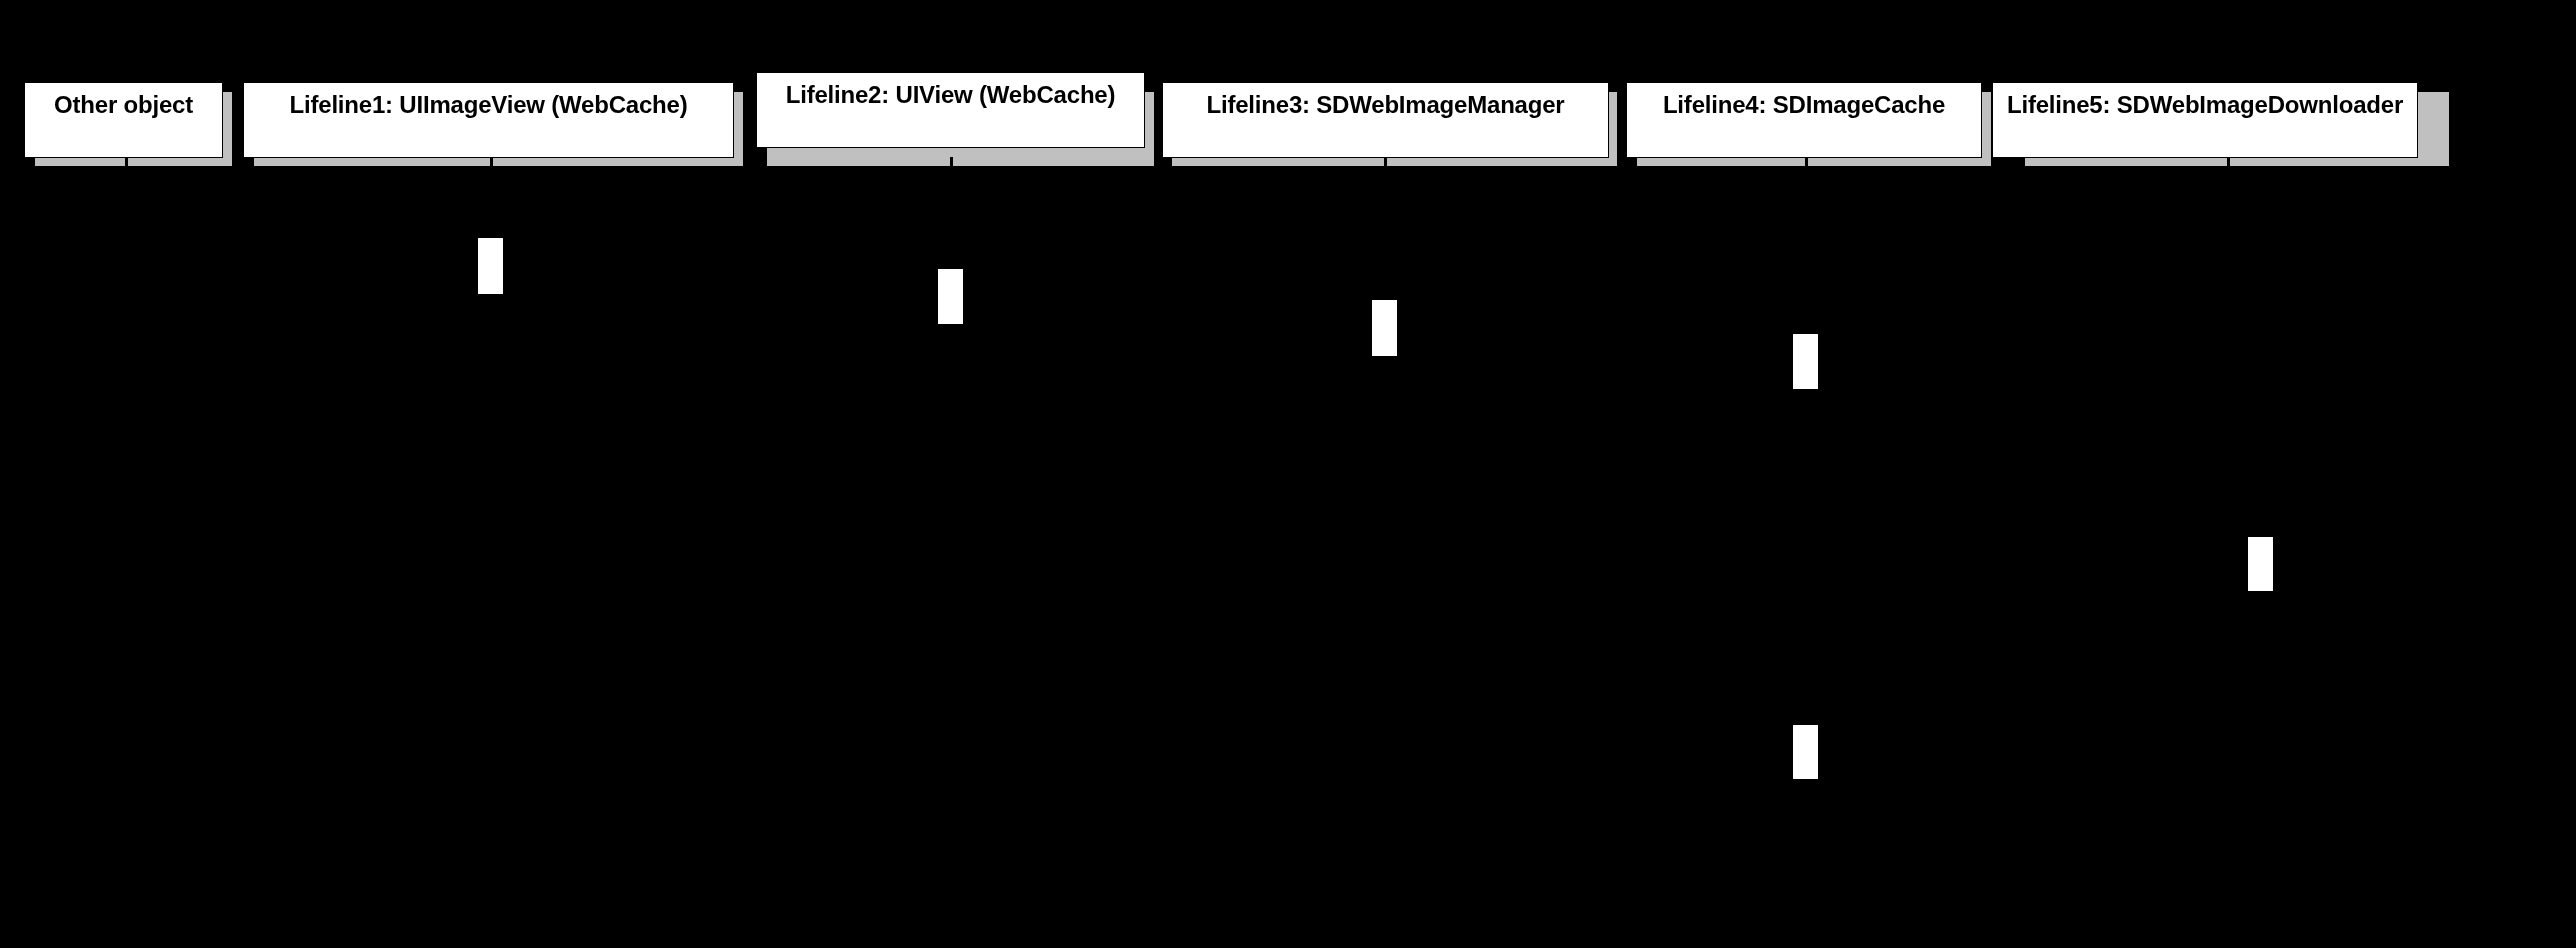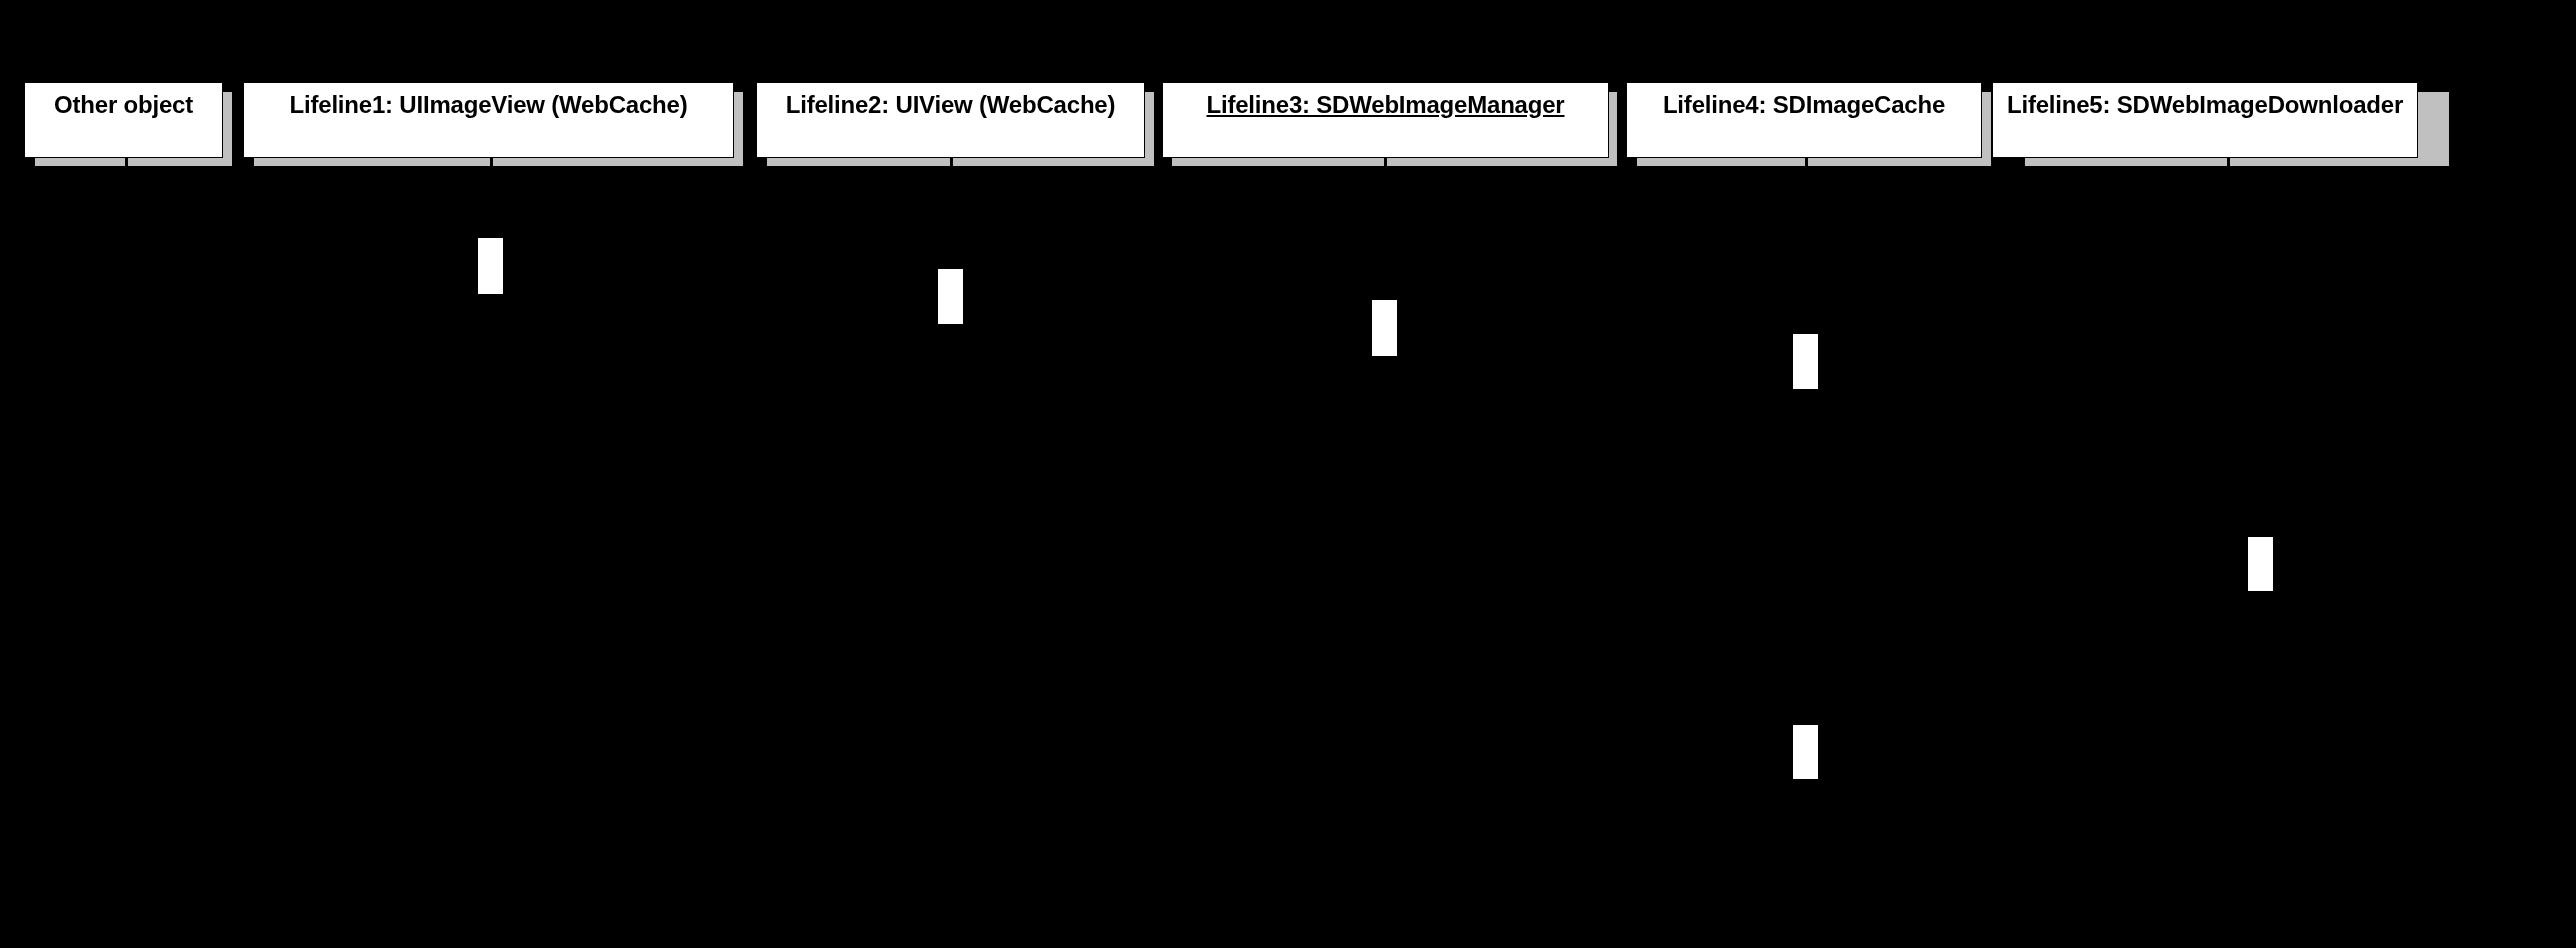--- a/index.html
+++ b/index.html
@@ -94,30 +94,30 @@
     <div class="lifeline-head-shadow" style="left:253px; top:56px; width:491px; height:76px;"></div>
     <div class="lifeline-head" style="left:243px; top:47px; width:491px; height:76px;">
       <span class="lifeline-head-label">Lifeline1: UIImageView (WebCache)</span>
     </div>
     <div class="lifeline-tick" style="left:490px; top:122px; height:11.7px;"></div>
     <div class="lifeline-stem" style="left:490px; top:134px; height:778px;"></div>
   </div>
 
   <div class="lifeline">
     <div class="lifeline-head-shadow" style="left:766px; top:56px; width:389px; height:76px;"></div>
-    <div class="lifeline-head" style="left:756px; top:47px; width:389px; height:76px;">
+    <div class="lifeline-head" style="left:756px; top:37px; width:389px; height:76px;">
       <span class="lifeline-head-label">Lifeline2: UIView (WebCache)</span>
     </div>
     <div class="lifeline-tick" style="left:950px; top:122px; height:11.7px;"></div>
     <div class="lifeline-stem" style="left:950px; top:134px; height:778px;"></div>
   </div>
 
   <div class="lifeline">
     <div class="lifeline-head-shadow" style="left:1171px; top:56px; width:447px; height:76px;"></div>
-    <div class="lifeline-head" style="left:1162px; top:47px; width:447px; height:76px;text-decoration:underline;">
+    <div class="lifeline-head" style="left:1162px; top:47px; width:447px; height:76px;">
       <span class="lifeline-head-label">Lifeline3: SDWebImageManager</span>
     </div>
     <div class="lifeline-tick" style="left:1384px; top:122px; height:11.7px;"></div>
     <div class="lifeline-stem" style="left:1384px; top:134px; height:778px;"></div>
   </div>
 
   <div class="lifeline">
     <div class="lifeline-head-shadow" style="left:1636px; top:56px; width:356px; height:76px;"></div>
     <div class="lifeline-head" style="left:1626px; top:47px; width:356px; height:76px;justify-content:center;">
       <span class="lifeline-head-label">Lifeline4: SDImageCache</span>

